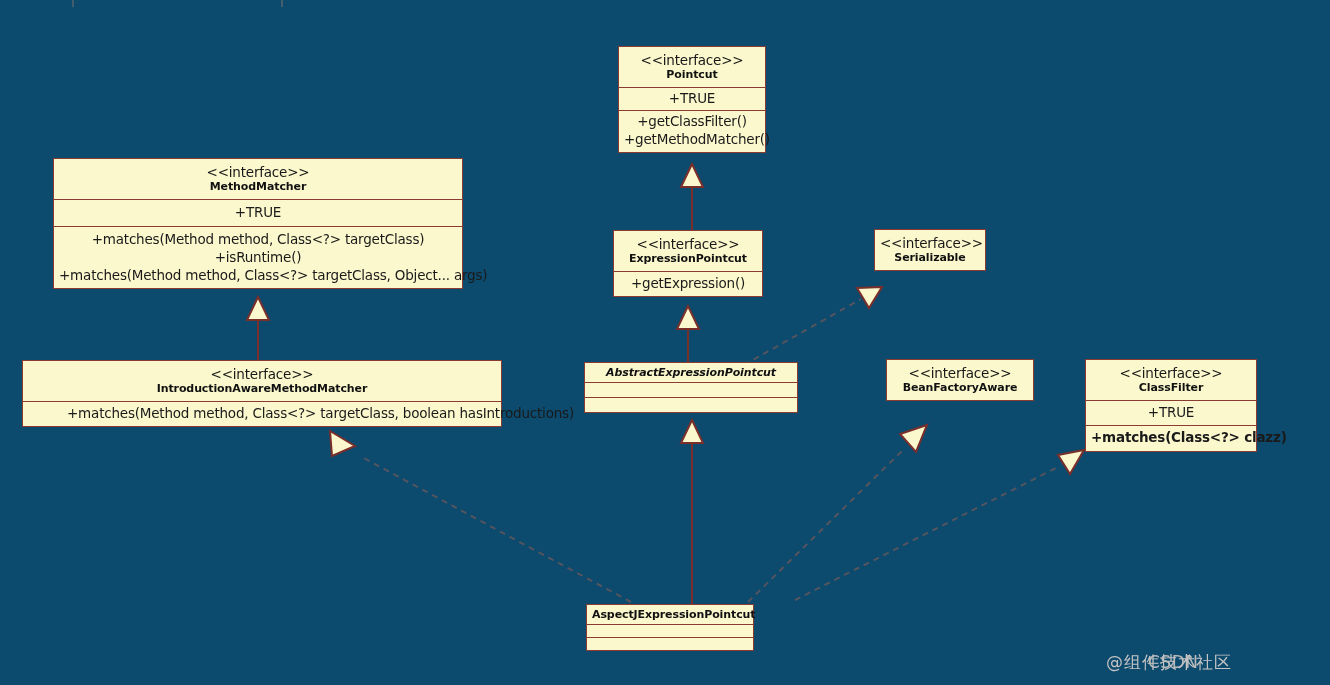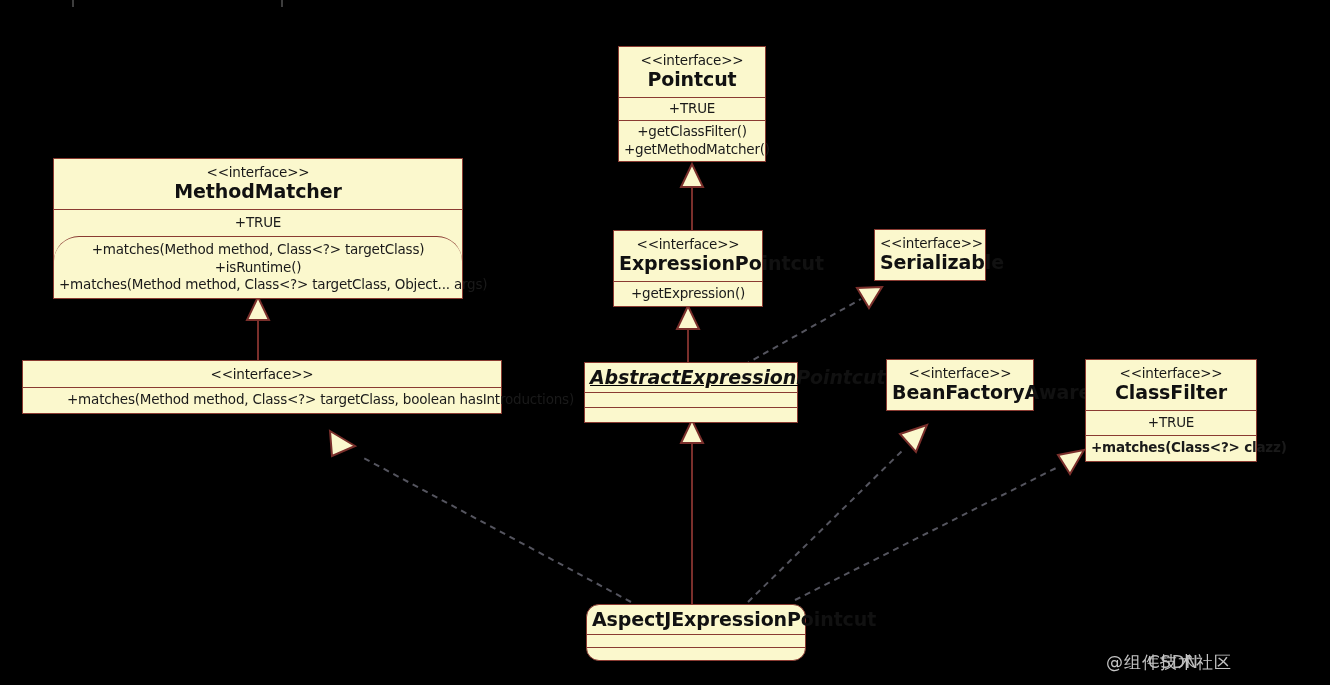--- a/index.html
+++ b/index.html
@@ -4,21 +4,21 @@
 <style>
   html, body {
     margin: 0;
     padding: 0;
     background: #ffffff;
   }
   #canvas {
     position: relative;
     width: 1330px;
     height: 685px;
-    background: #000000;
+    background: #0c4a6e;
     font-family: "DejaVu Sans", "Liberation Sans", sans-serif;
     overflow: hidden;
   }
   #edges {
     position: absolute;
     left: 0;
     top: 0;
     width: 1330px;
     height: 685px;
     pointer-events: none;
@@ -44,21 +44,21 @@
     padding-bottom: 5px;
     line-height: 1.22;
   }
   .stereo {
     font-size: 13.5px;
     color: #171717;
     letter-spacing: -0.2px;
     white-space: nowrap;
   }
   .cname {
-    font-size: 19px;
+    font-size: 11px;
     font-weight: bold;
     color: #111111;
     white-space: nowrap;
     letter-spacing: -0.1px;
   }
   .cname.abstract {
     font-style: italic;
   }
   .member {
     font-size: 13.5px;
@@ -140,21 +140,21 @@
   </div>
 
   <div class="umlbox" style="left:53px; top:158px; width:410px;">
     <div class="compartment hdr">
       <div class="stereo">&lt;&lt;interface&gt;&gt;</div>
       <div class="cname">MethodMatcher</div>
     </div>
     <div class="compartment" style="padding-top:4px;padding-bottom:5px;">
       <div class="member">+TRUE</div>
     </div>
-    <div class="compartment" style="padding-top:4px;padding-bottom:4px;border-radius:25px;">
+    <div class="compartment" style="padding-top:4px;padding-bottom:4px;">
       <div class="member">+matches(Method method, Class&lt;?&gt; targetClass)</div>
       <div class="member">+isRuntime()</div>
       <div class="member">+matches(Method method, Class&lt;?&gt; targetClass, Object... args)</div>
     </div>
   </div>
 
   <div class="umlbox" style="left:613px; top:230px; width:150px;">
     <div class="compartment hdr">
       <div class="stereo">&lt;&lt;interface&gt;&gt;</div>
       <div class="cname">ExpressionPointcut</div>
@@ -167,28 +167,29 @@
   <div class="umlbox" style="left:874px; top:229px; width:112px;">
     <div class="compartment hdr">
       <div class="stereo">&lt;&lt;interface&gt;&gt;</div>
       <div class="cname">Serializable</div>
     </div>
   </div>
 
   <div class="umlbox" style="left:22px; top:360px; width:480px;">
     <div class="compartment hdr">
       <div class="stereo">&lt;&lt;interface&gt;&gt;</div>
+      <div class="cname">IntroductionAwareMethodMatcher</div>
     </div>
     <div class="compartment" style="padding-top:3px;padding-bottom:4px;padding-left:44px;">
       <div class="member">+matches(Method method, Class&lt;?&gt; targetClass, boolean hasIntroductions)</div>
     </div>
   </div>
 
   <div class="umlbox" style="left:584px; top:362px; width:214px;">
-    <div class="compartment hdr" style="padding-top:3px;padding-bottom:3px;text-decoration:underline;">
+    <div class="compartment hdr" style="padding-top:3px;padding-bottom:3px;">
       <div class="cname abstract">AbstractExpressionPointcut</div>
     </div>
     <div class="compartment empty-comp"></div>
     <div class="compartment empty-comp"></div>
   </div>
 
   <div class="umlbox" style="left:886px; top:359px; width:148px;">
     <div class="compartment hdr">
       <div class="stereo">&lt;&lt;interface&gt;&gt;</div>
       <div class="cname">BeanFactoryAware</div>
@@ -201,21 +202,21 @@
       <div class="cname">ClassFilter</div>
     </div>
     <div class="compartment" style="padding-top:3px;padding-bottom:4px;">
       <div class="member">+TRUE</div>
     </div>
     <div class="compartment" style="padding-top:3px;padding-bottom:4px;font-weight:bold;">
       <div class="member">+matches(Class&lt;?&gt; clazz)</div>
     </div>
   </div>
 
-  <div class="umlbox" style="left:586px; top:604px; width:220px;border-radius:13px;">
+  <div class="umlbox" style="left:586px; top:604px; width:168px;">
     <div class="compartment hdr" style="padding-top:3px;padding-bottom:3px;">
       <div class="cname">AspectJExpressionPointcut</div>
     </div>
     <div class="compartment empty-comp" style="height:13px;"></div>
     <div class="compartment empty-comp" style="height:13px;"></div>
   </div>
 
   <div class="watermark wm-a">CSDN</div>
   <div class="watermark wm-b">@组件技术社区</div>
 

